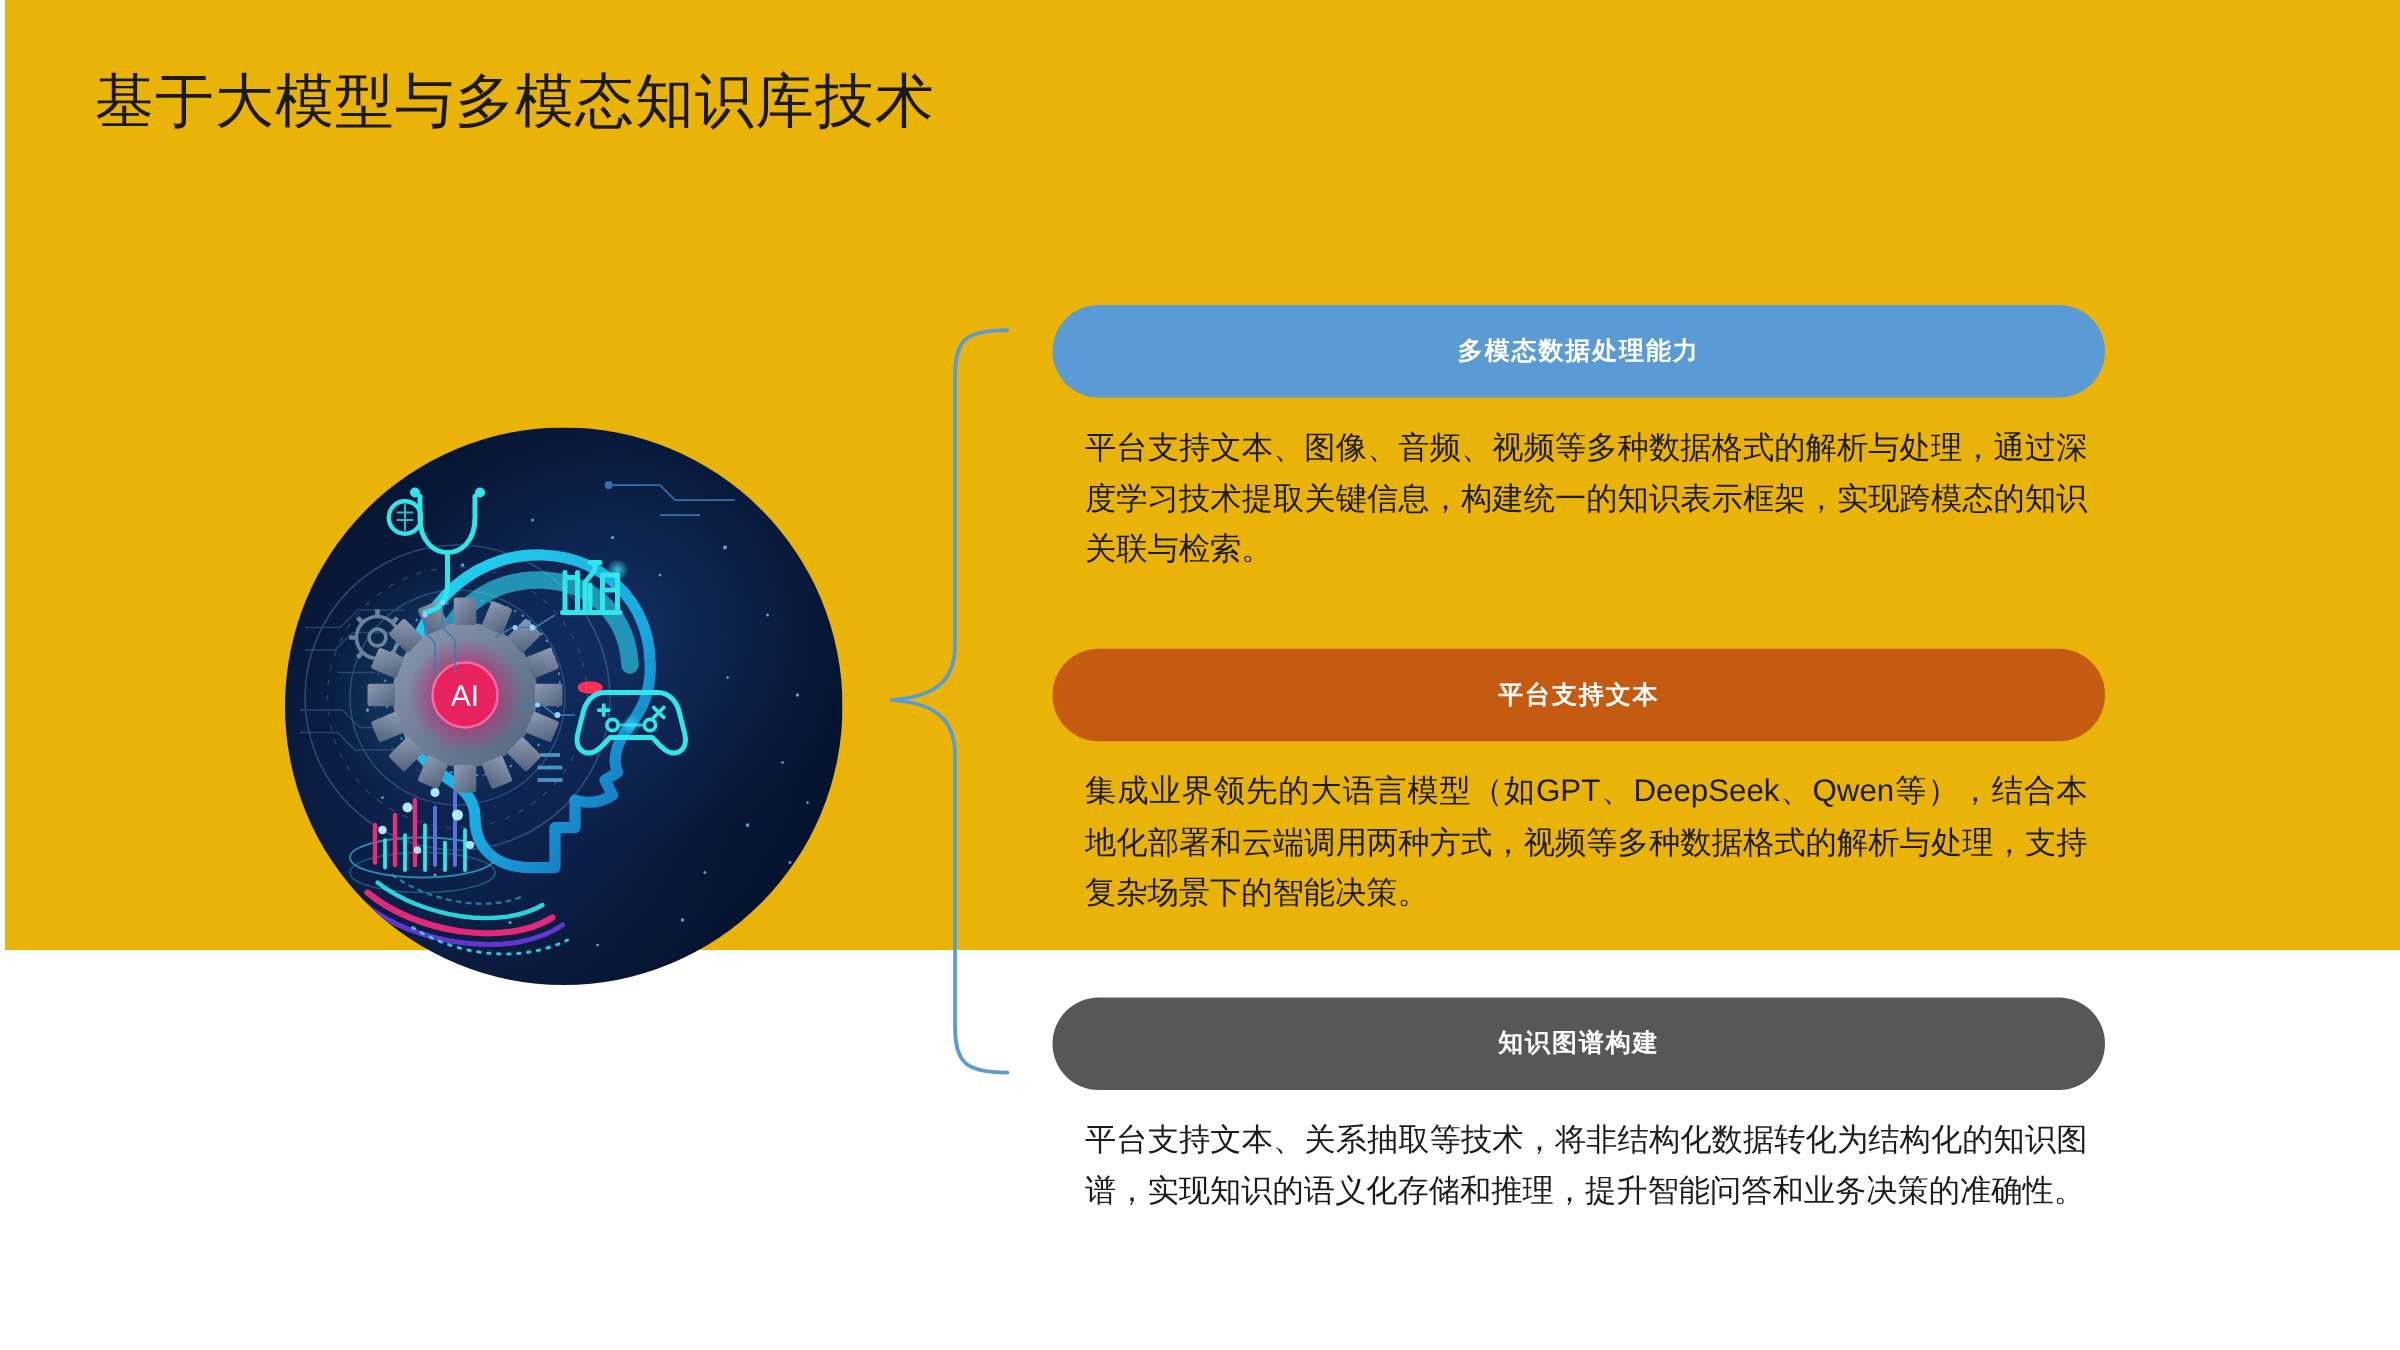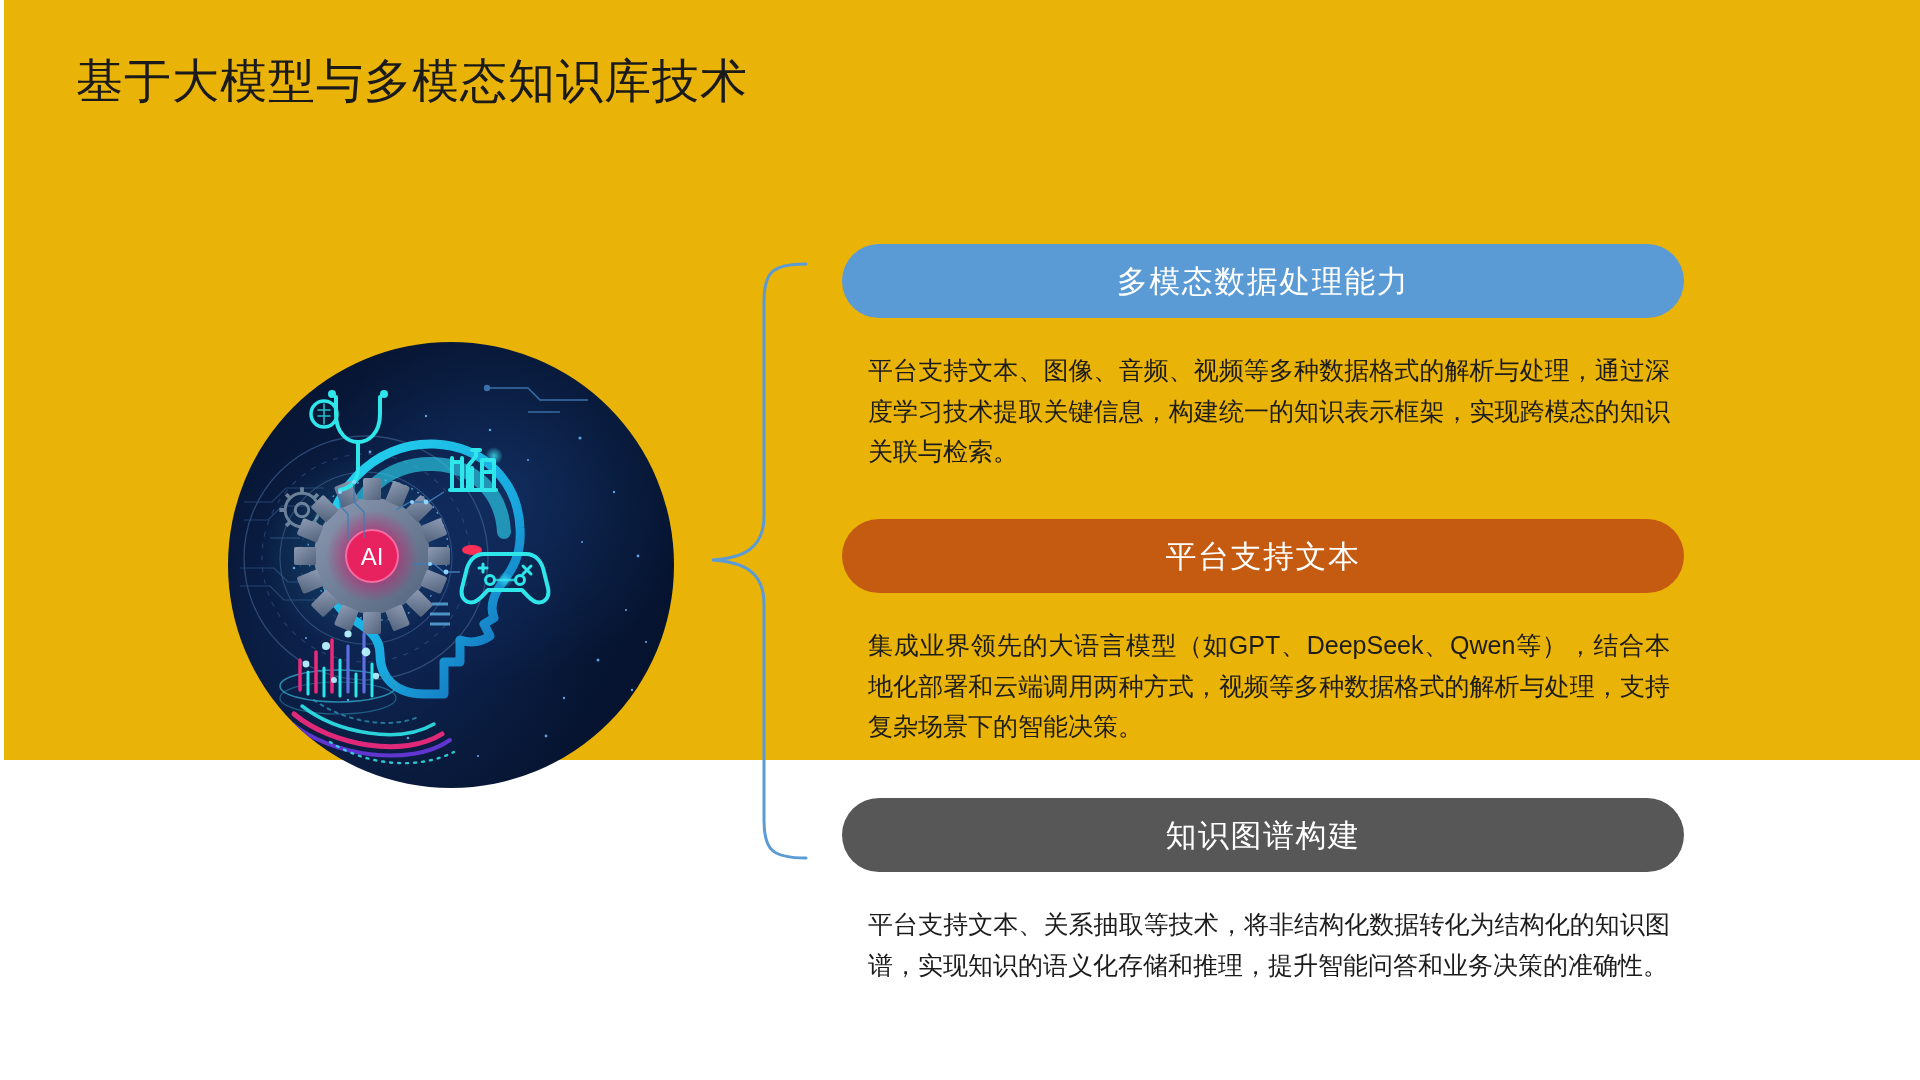--- a/index.html
+++ b/index.html
@@ -73,27 +73,27 @@
   .card-header {
     height: 74px;
     border-radius: 37px;
     display: flex;
     align-items: center;
     justify-content: center;
     box-sizing: border-box;
   }
   .card-header-label {
     color: #ffffff;
-    font-size: 31px;
-    font-weight: normal;
+    font-size: 20px;
+    font-weight: bold;
     letter-spacing: 1.5px;
     line-height: 1;
   }
   .card-body {
-    margin-top: 32px;
+    margin-top: 20px;
     padding-left: 26px;
     padding-right: 14px;
     font-size: 25px;
     line-height: 1.62;
     color: #1c1c1c;
     text-align: justify;
     text-justify: inter-ideograph;
   }
 </style>
 </head>

